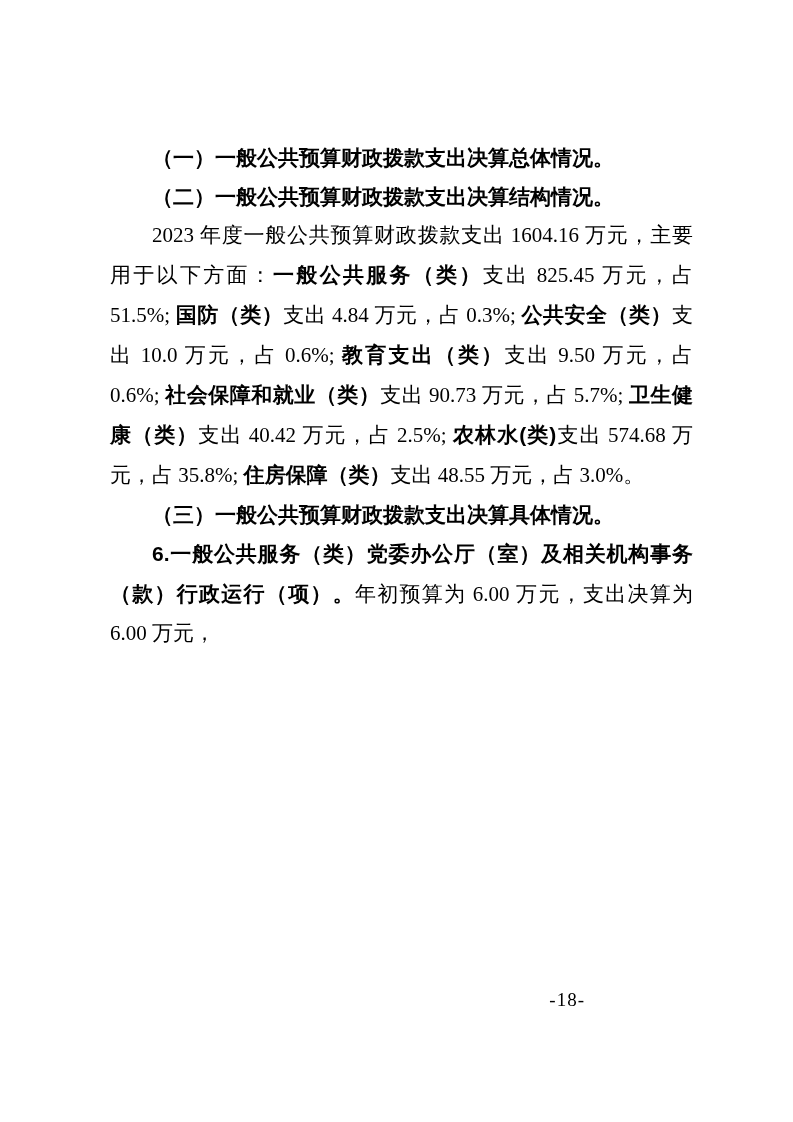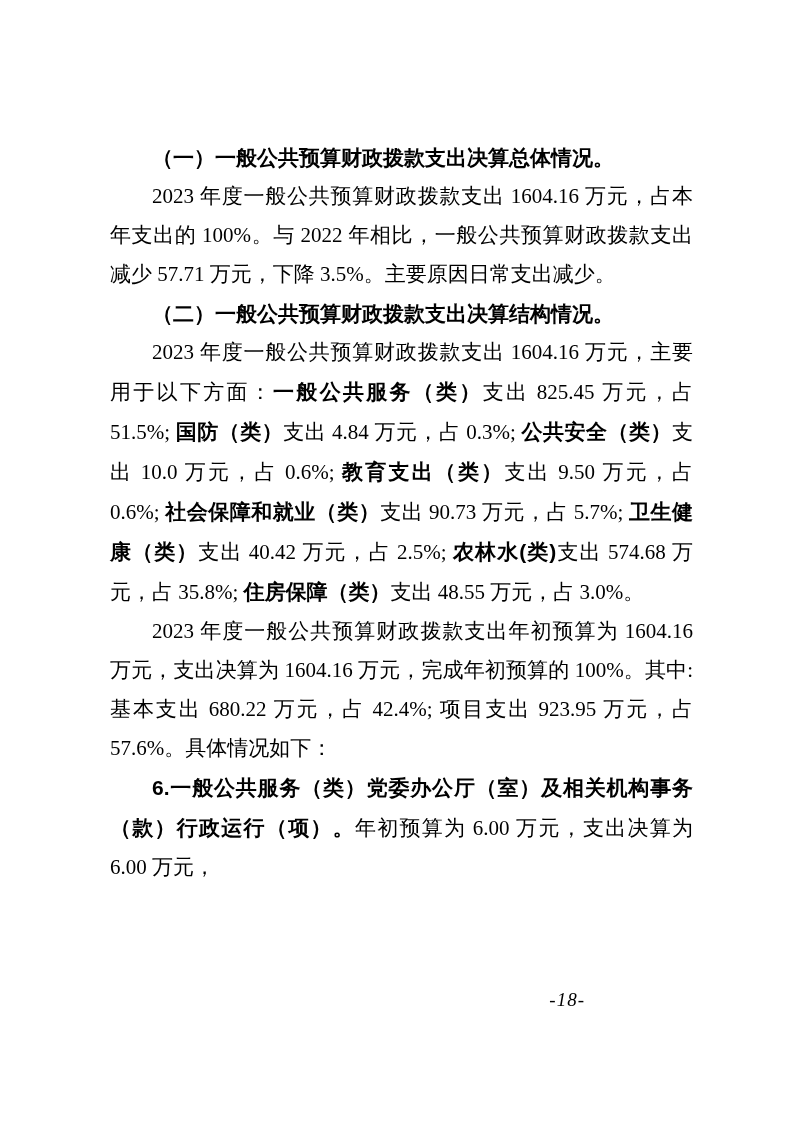--- a/index.html
+++ b/index.html
@@ -41,29 +41,27 @@
     font-family: "Liberation Sans", "DejaVu Sans", sans-serif;
   }
   .page-number {
     position: absolute;
     right: 110px;
     top: 988px;
     font-size: 19px;
     line-height: 24px;
     letter-spacing: 1px;
     color: #000000;
-    font-style: italic;
   }
 </style>
 </head>
 <body>
 
 <div class="page">
   <div class="content">
       <p class="para heading"><span class="run bold">（一）一般公共预算财政拨款支出决算总体情况。</span></p>
-      <p class="para"><span class="run">2023 年度一般公共预算财政拨款支出 1604.16 万元，占本年支出的 100%。与 2022 年相比，一般公共预算财政拨款支出减少 57.71 万元，下降 3.5%。主要原因日常支出减少。</span></p>
       <p class="para heading"><span class="run bold">（二）一般公共预算财政拨款支出决算结构情况。</span></p>
       <p class="para"><span class="run">2023 年度一般公共预算财政拨款支出 1604.16 万元，主要用于以下方面：</span><span class="run bold">一般公共服务（类）</span><span class="run">支出 825.45 万元，占 51.5%; </span><span class="run bold">国防（类）</span><span class="run">支出 4.84 万元，占 0.3%; </span><span class="run bold">公共安全（类）</span><span class="run">支出 10.0 万元，占 0.6%; </span><span class="run bold">教育支出（类）</span><span class="run">支出 9.50 万元，占 0.6%; </span><span class="run bold">社会保障和就业（类）</span><span class="run">支出 90.73 万元，占 5.7%; </span><span class="run bold">卫生健康（类）</span><span class="run">支出 40.42 万元，占 2.5%; </span><span class="run bold">农林水(类)</span><span class="run">支出 574.68 万元，占 35.8%; </span><span class="run bold">住房保障（类）</span><span class="run">支出 48.55 万元，占 3.0%。</span></p>
-      <p class="para"><span class="run">2023 年度一般公共预算财政拨款支出年初预算为 1604.16 万元，支出决算为 1604.16 万元，完成年初预算的 100%。其中: 基本支出 680.22 万元，占 42.4%; 项目支出 923.95 万元，占 57.6%。具体情况如下：</span></p>
+      <p class="para heading"><span class="run bold">（三）一般公共预算财政拨款支出决算具体情况。</span></p>
       <p class="para"><span class="run bold">6.一般公共服务（类）党委办公厅（室）及相关机构事务（款）行政运行（项）。</span><span class="run">年初预算为 6.00 万元，支出决算为 6.00 万元，</span></p>
     </div>
   <div class="page-number">-18-</div>
 </div>
 
 </body></html>

